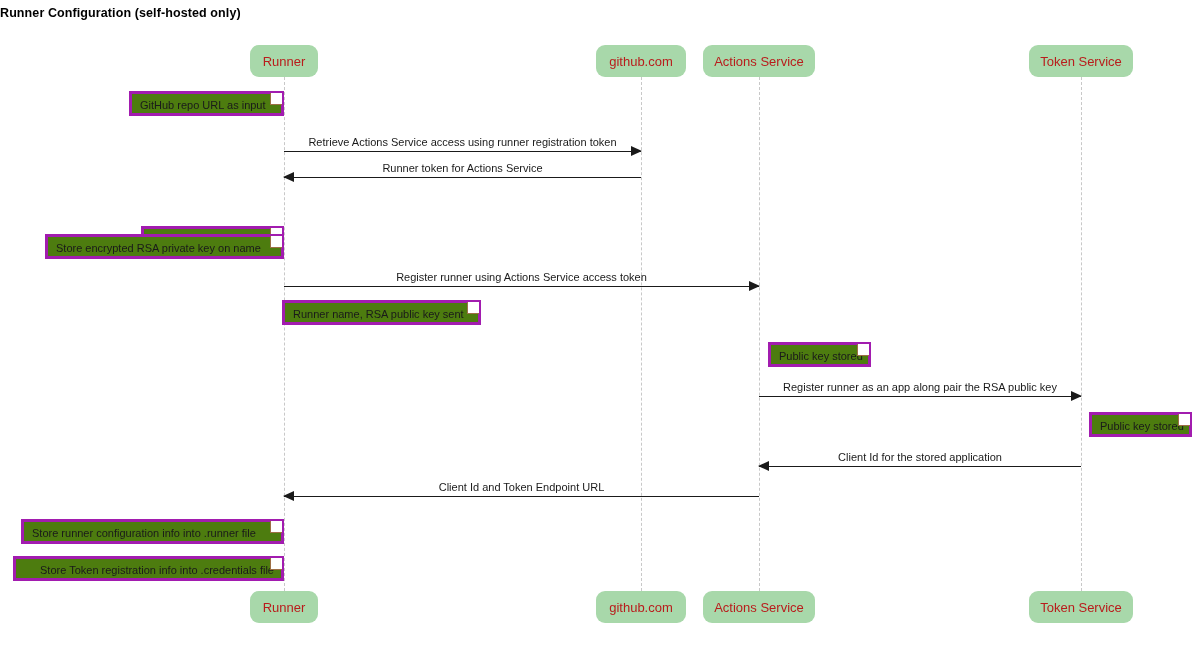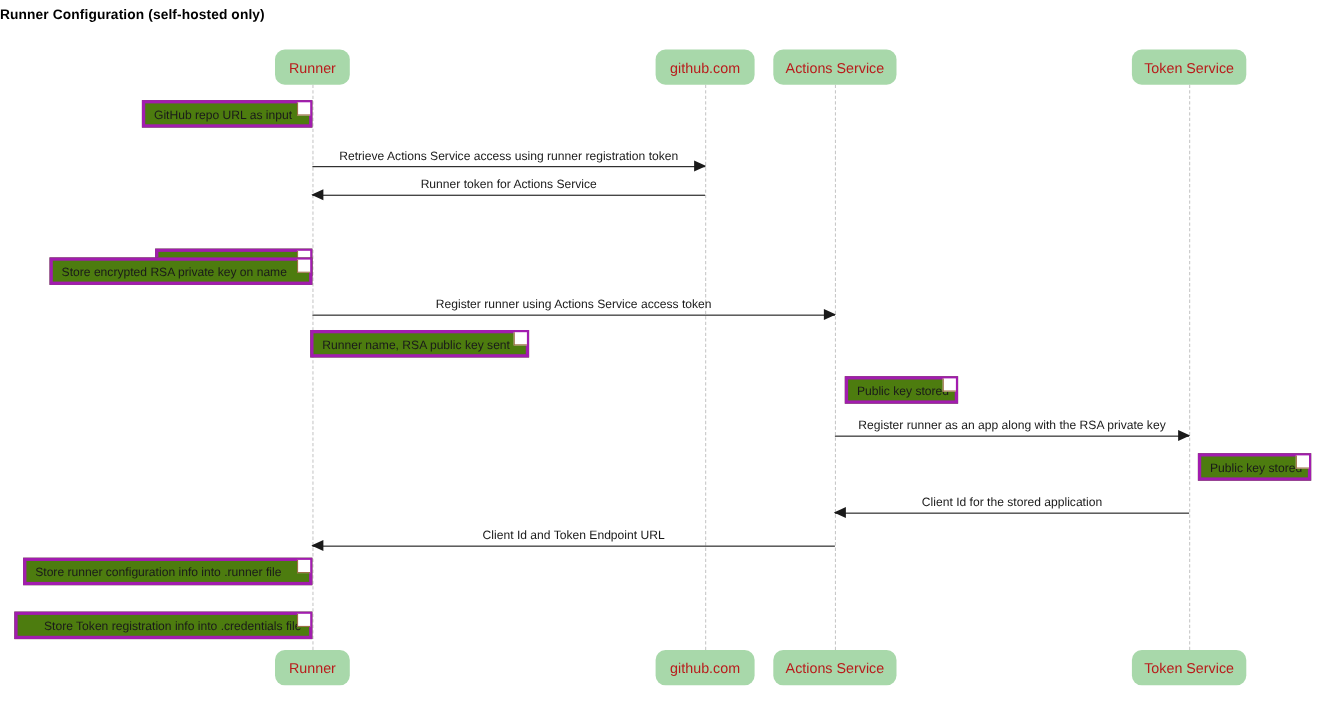--- a/index.html
+++ b/index.html
@@ -172,37 +172,37 @@
         <div class="msg-label">Runner token for Actions Service</div>
       </div>
       <div class="message to-right" style="left: 284px; top: 286px; width: 475px;">
         <div class="msg-line"></div>
         <div class="msg-head"></div>
         <div class="msg-label">Register runner using Actions Service access token</div>
       </div>
       <div class="message to-right" style="left: 759px; top: 396px; width: 322px;">
         <div class="msg-line"></div>
         <div class="msg-head"></div>
-        <div class="msg-label">Register runner as an app along with the RSA private key</div>
+        <div class="msg-label">Register runner as an app along pair the RSA public key</div>
       </div>
       <div class="message to-left" style="left: 759px; top: 466px; width: 322px;">
         <div class="msg-line"></div>
         <div class="msg-head"></div>
         <div class="msg-label">Client Id for the stored application</div>
       </div>
       <div class="message to-left" style="left: 284px; top: 496px; width: 475px;">
         <div class="msg-line"></div>
         <div class="msg-head"></div>
         <div class="msg-label">Client Id and Token Endpoint URL</div>
       </div>
     </div>
   <div id="notes-layer">
       <div class="note" style="left: 129px; top: 91px; width: 155px;"><span class="fold"></span><span>GitHub repo URL as input</span></div>
       <div class="note" style="left: 141px; top: 190px; width: 143px; margin-top: 36px;"><span class="fold"></span><span>Generate RSA key pair</span></div>
       <div class="note" style="left: 45px; top: 234px; width: 239px;"><span class="fold"></span><span>Store encrypted RSA private key on name</span></div>
       <div class="note" style="left: 282px; top: 300px; width: 199px;"><span class="fold"></span><span>Runner name, RSA public key sent</span></div>
       <div class="note" style="left: 768px; top: 342px; width: 103px;"><span class="fold"></span><span>Public key stored</span></div>
       <div class="note" style="left: 1089px; top: 412px; width: 103px;"><span class="fold"></span><span>Public key stored</span></div>
-      <div class="note" style="left: 21px; top: 507px; width: 263px;"><span class="fold"></span><span>Store runner configuration info into .runner file</span></div>
+      <div class="note" style="left: 21px; top: 519px; width: 263px;"><span class="fold"></span><span>Store runner configuration info into .runner file</span></div>
       <div class="note" style="left: 13px; top: 556px; width: 271px; padding-left: 24px;"><span class="fold"></span><span>Store Token registration info into .credentials file</span></div>
     </div>
 
 </div>
 
 </body></html>

